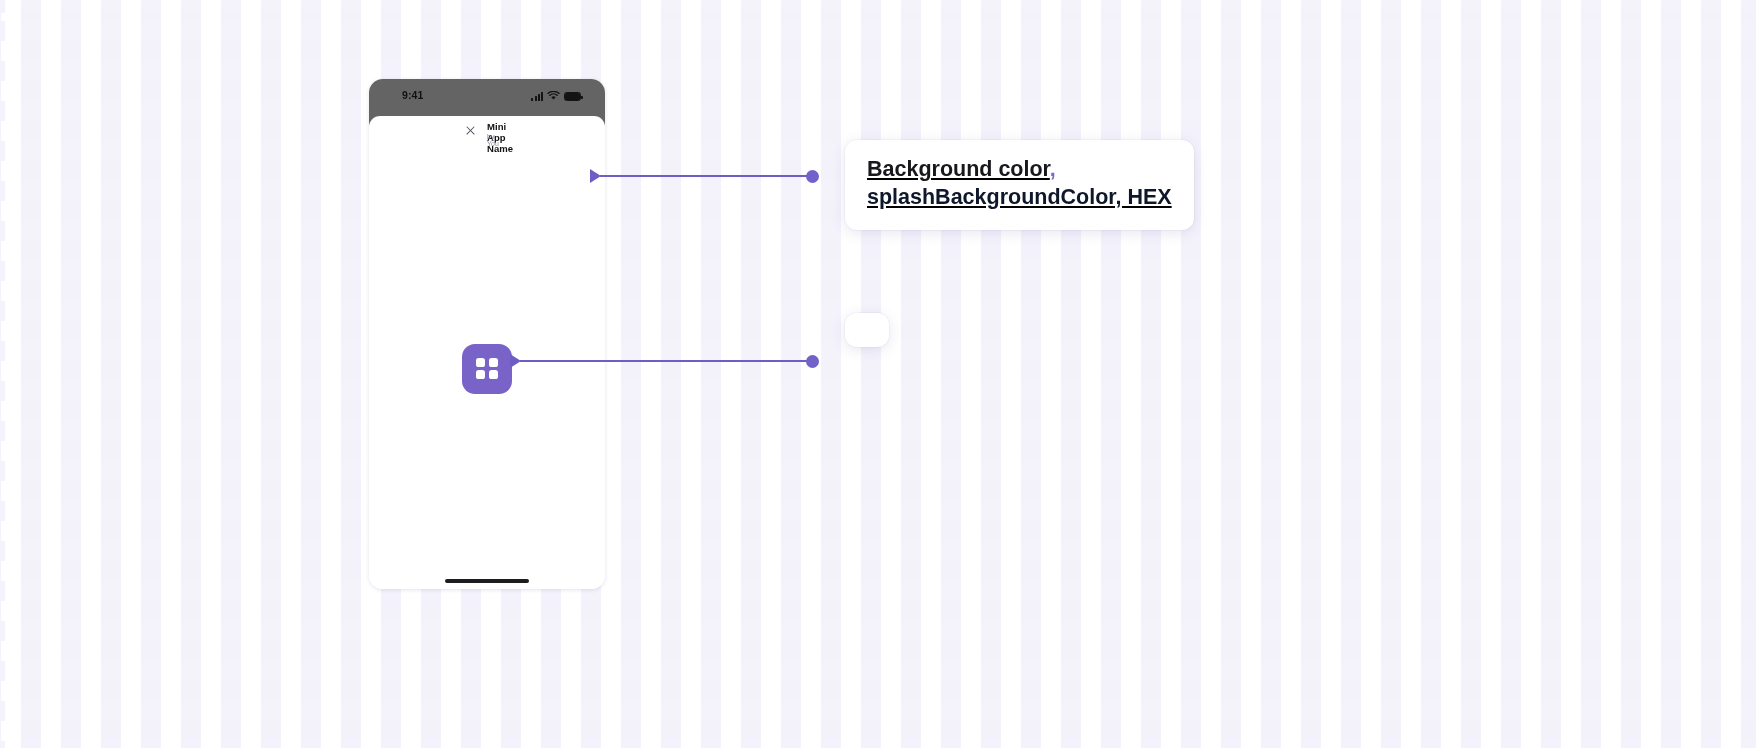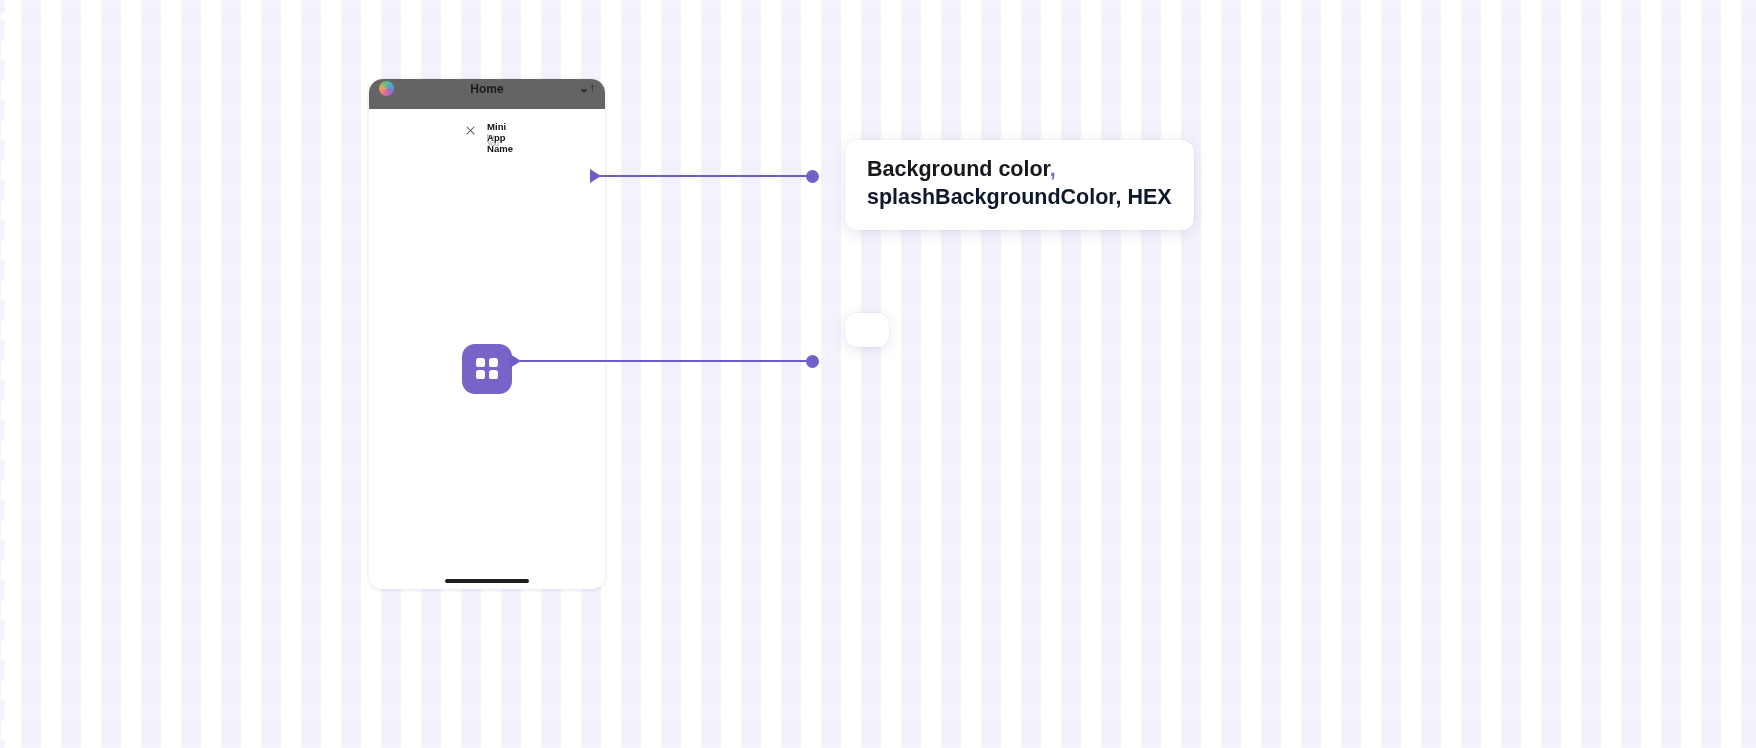--- a/index.html
+++ b/index.html
@@ -282,32 +282,49 @@
   }
   .anno-line1 .comma { color: #7c67d4; font-weight: bold; }
   .anno-line2 {
     font-size: 21.5px;
     font-weight: bold;
     color: #0f172a;
     line-height: 1.3;
     white-space: nowrap;
   }
 
-  #card-bg    { left: 845px; top: 140px; }
+  #card-bg    { left: 845px; top: 140px; text-decoration: underline; }
   #card-icon  { left: 845px; top: 313px; }
 </style>
 </head>
 <body>
 
 <div id="backdrop"></div>
 
 <div id="phone">
 
   <div id="host-app">
 
+    <div id="host-statusbar">
+      <div id="host-time">9:41</div>
+      <div id="host-status-icons">
+        <span class="sig-bars">
+          <i></i>
+            <i></i>
+            <i></i>
+            <i></i>
+        </span>
+        <svg width="13" height="10" viewBox="0 0 13 10">
+          <path d="M6.5 8.6 L4.3 6.2 a3.2 3.2 0 0 1 4.4 0 Z" fill="#141414"></path>
+          <path d="M2.6 4.4 a5.8 5.8 0 0 1 7.8 0" stroke="#141414" stroke-width="1.3" fill="none" stroke-linecap="round"></path>
+          <path d="M0.9 2.4 a8.5 8.5 0 0 1 11.2 0" stroke="#141414" stroke-width="1.3" fill="none" stroke-linecap="round"></path>
+        </svg>
+        <span class="battery"></span>
+      </div>
+    </div>
 
     <div id="host-navbar">
       <div id="host-avatar"></div>
       <div id="host-title">Home</div>
       <div id="host-action">⌄↑</div>
     </div>
   </div>
 
   <div id="splash-sheet">
 

